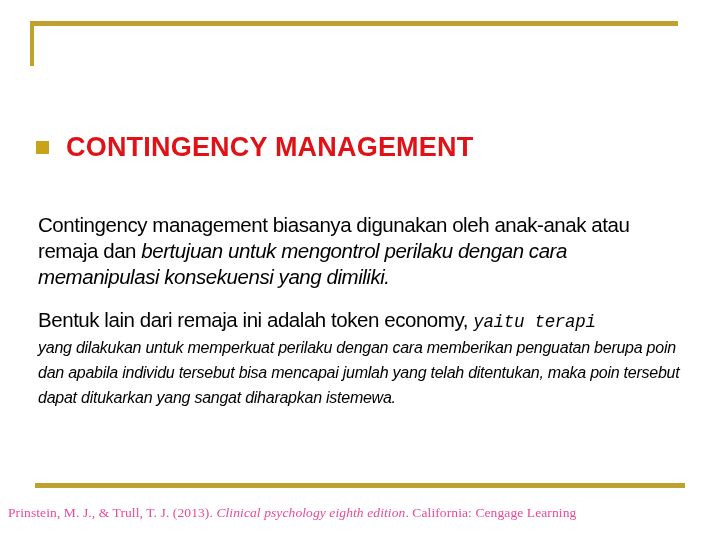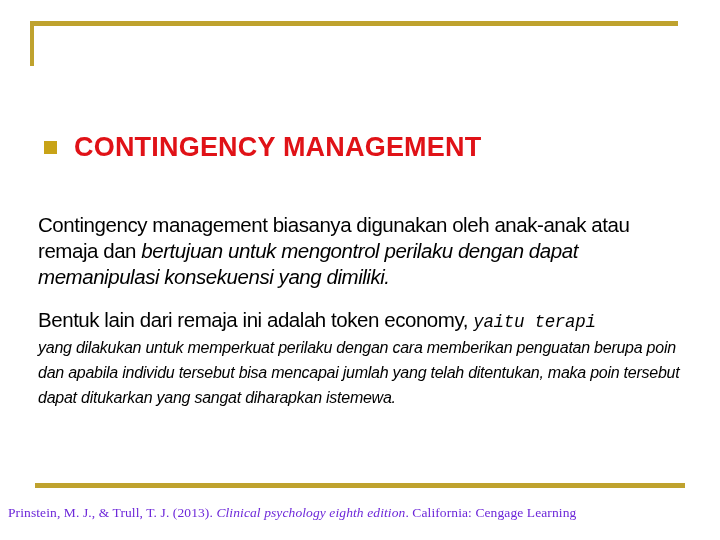--- a/index.html
+++ b/index.html
@@ -43,21 +43,21 @@
     left: 35px;
     top: 483px;
     width: 650px;
     height: 5px;
     background: #bfa22e;
   }
 
   
   .title-row {
     position: absolute;
-    left: 44px;
+    left: 36px;
     top: 134px;
     display: flex;
     align-items: center;
   }
   .title-bullet {
     width: 13px;
     height: 13px;
     background: #c8a317;
     margin-right: 17px;
     flex: 0 0 auto;
@@ -105,21 +105,21 @@
     font-size: 16px;
     line-height: 25px;
     letter-spacing: -0.25px;
   }
 
   
   .citation {
     position: absolute;
     left: 8px;
     top: 505px;
-    color: #6d28d9;
+    color: #ec4899;
     font-family: "Liberation Serif", serif;
     font-size: 13.5px;
     line-height: 16px;
     letter-spacing: 0.1px;
     white-space: nowrap;
   }
   .citation .it {
     font-style: italic;
   }
 </style>
@@ -132,21 +132,21 @@
   <div class="rule-left"></div>
   <div class="rule-bottom"></div>
 
   <div class="title-row">
     <span class="title-bullet"></span>
     <span class="title-text">CONTINGENCY MANAGEMENT</span>
   </div>
 
   <div class="body-area">
 
-    <p class="para p1"><span>Contingency management biasanya digunakan oleh anak-anak atau remaja dan </span><span class="it">bertujuan untuk mengontrol perilaku dengan dapat memanipulasi konsekuensi yang dimiliki.</span></p>
+    <p class="para p1"><span>Contingency management biasanya digunakan oleh anak-anak atau remaja dan </span><span class="it">bertujuan untuk mengontrol perilaku dengan cara memanipulasi konsekuensi yang dimiliki.</span></p>
 
     <p class="para p2"><span>Bentuk lain dari remaja ini adalah token economy, </span><span class="small-it">yaitu terapi</span><span class="tail">yang dilakukan untuk memperkuat perilaku dengan cara memberikan penguatan berupa poin dan apabila individu tersebut bisa mencapai jumlah yang telah ditentukan, maka poin tersebut dapat ditukarkan yang sangat diharapkan istemewa.</span></p>
 
   </div>
 
   <div class="citation"><span>Prinstein, M. J., &amp; Trull, T. J. (2013). </span><span class="it">Clinical psychology eighth edition</span><span>. California: Cengage Learning</span></div>
 
 </div>
 
 </body></html>

